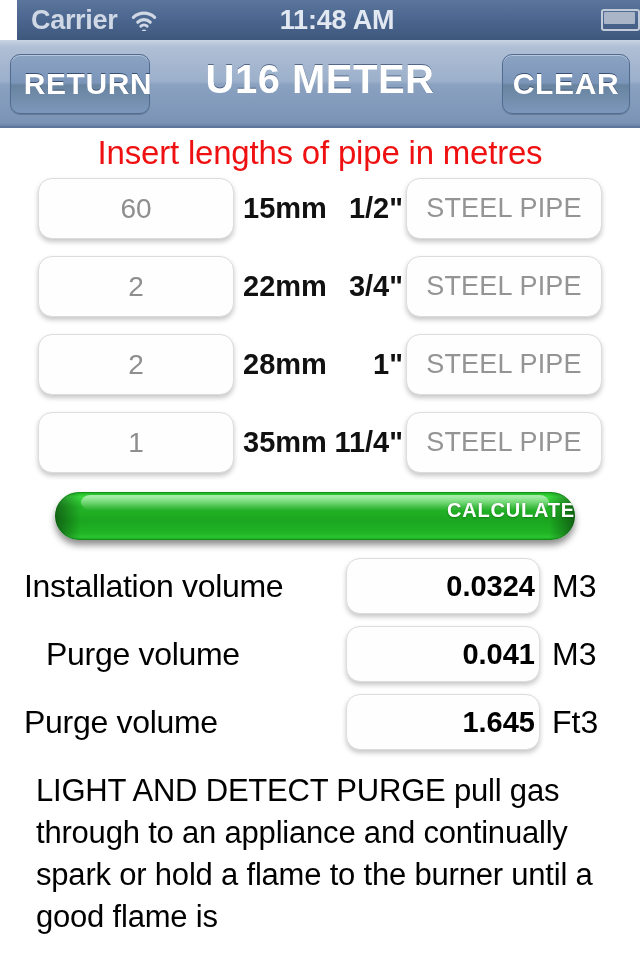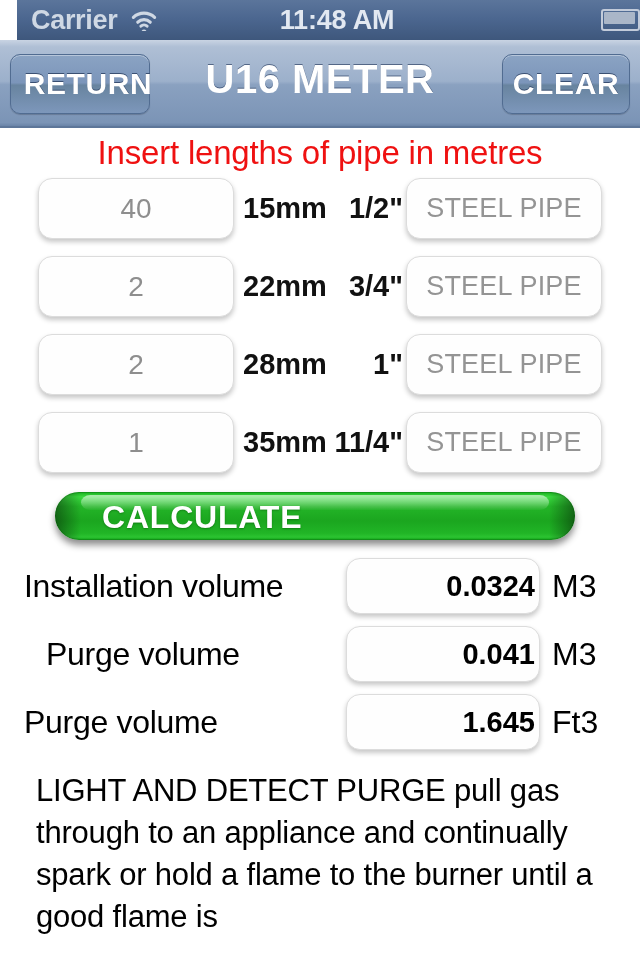--- a/index.html
+++ b/index.html
@@ -262,28 +262,27 @@
     left: 0; top: 0; right: 0; bottom: 0;
     border-radius: 24px;
     background: linear-gradient(to right,
        rgba(0,0,0,0.42) 0px, rgba(0,0,0,0.0) 26px,
        rgba(0,0,0,0.0) calc(100% - 26px), rgba(0,0,0,0.42) 100%);
     pointer-events: none;
   }
   .calc-label {
     position: absolute;
     left: 0; right: 0; top: 7px;
-    text-align: left;
-    font-size: 32px;
+    text-align: right;
+    font-size: 20px;
     font-weight: bold;
     color: #ffffff;
     letter-spacing: 0.8px;
     text-shadow: 0 1px 2px rgba(0,70,0,0.45);
     z-index: 3;
-    margin-left: 47px;
   }
 
   
   .results {
     position: absolute;
     top: 428px; left: 0;
     width: 640px;
   }
   .result-row {
     position: relative;
@@ -367,21 +366,21 @@
   </div>
 
   <div class="content">
 
     <div class="headline">Insert lengths of pipe in metres</div>
 
     <div class="pipe-rows">
 
       <div class="pipe-row">
         <div class="rounded-field len-field">
-          <span class="len-value">40</span>
+          <span class="len-value">60</span>
         </div>
         <div class="size-label">
           <span class="size-mm">15mm</span>
           <span class="size-in">1/2"</span>
         </div>
         <div class="rounded-field mat-field">
           <span class="mat-value">STEEL PIPE</span>
         </div>
       </div>
 

